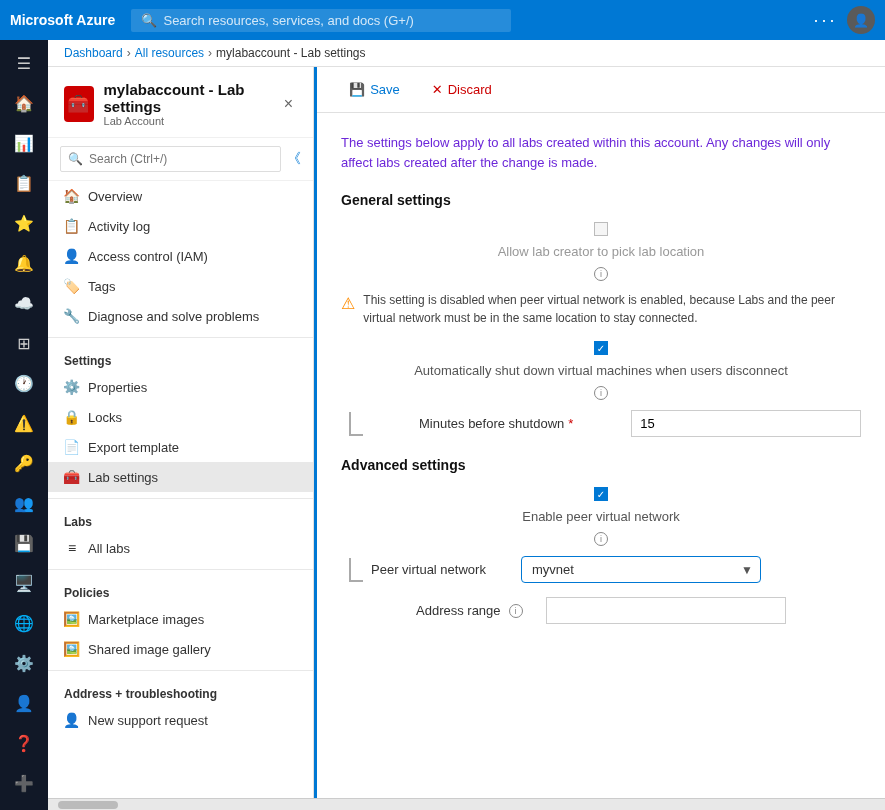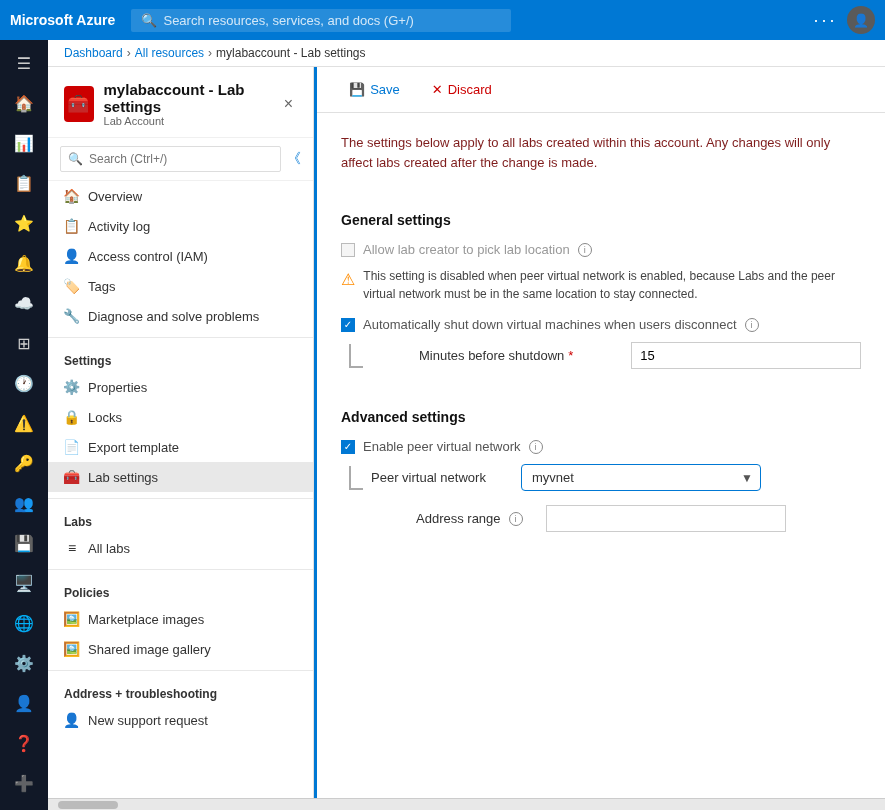--- a/index.html
+++ b/index.html
@@ -256,38 +256,38 @@
       border-radius: 2px;
     }
     .toolbar-btn.discard { color: #c00; }
 
     
     .content-body {
       padding: 20px 24px;
     }
     .info-text {
       font-size: 13px;
-      color: #7f1d1d;
+      color: #6d28d9;
       margin-bottom: 20px;
       line-height: 1.5;
     }
 
     .section-title {
       font-size: 14px;
       font-weight: 700;
       color: #111;
       margin-bottom: 14px;
-      margin-top: 40px;
     }
 
     .setting-row {
       display: flex;
       align-items: center;
       gap: 8px;
       margin-bottom: 10px;
+      flex-direction: column;
     }
     .setting-label {
       font-size: 13px;
       color: #555;
       display: flex;
       align-items: center;
       gap: 4px;
     }
     .setting-label.disabled { color: #999; }
 

